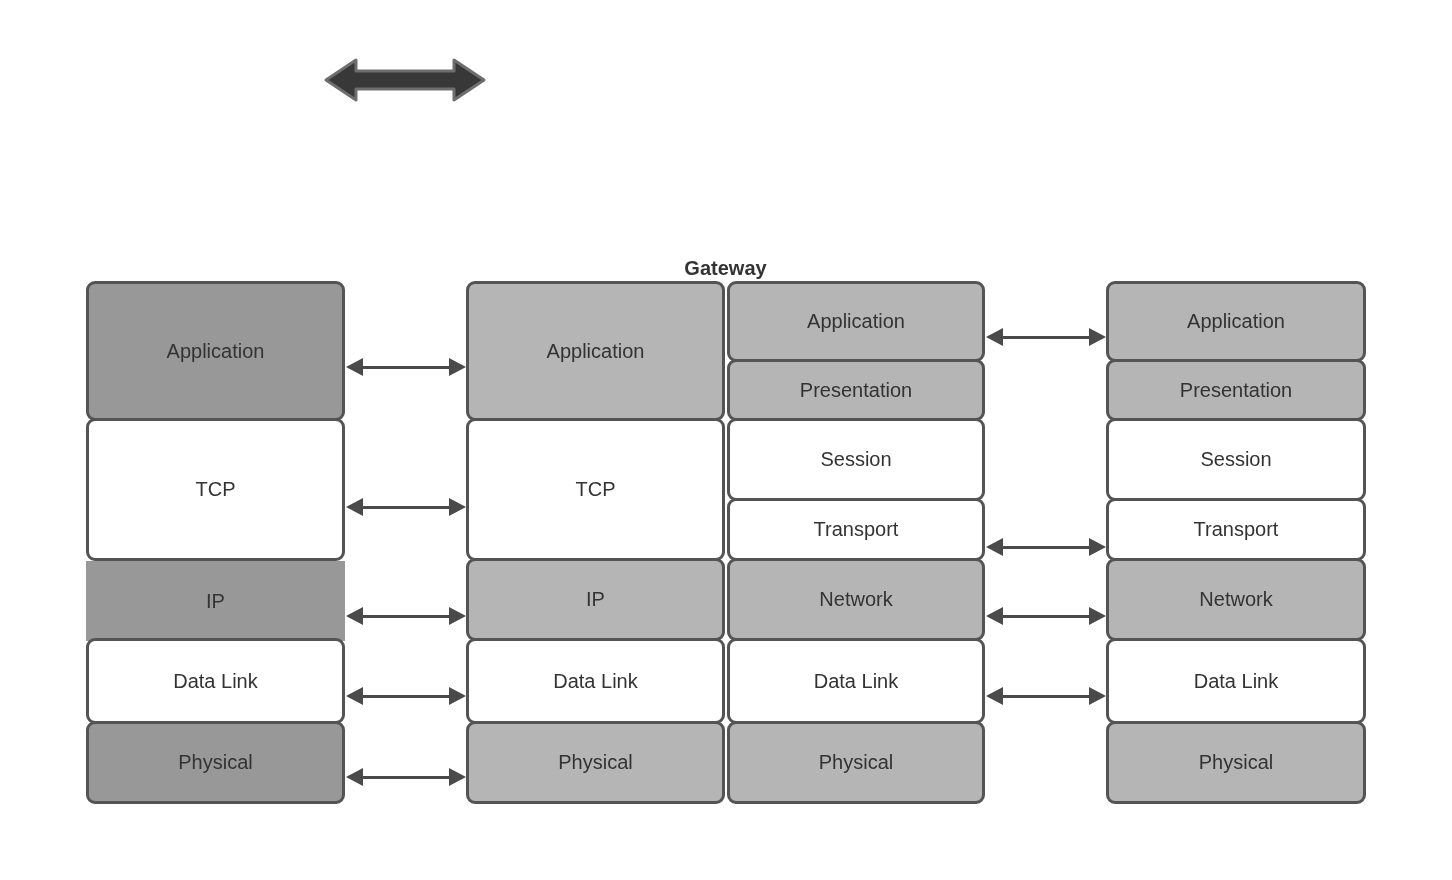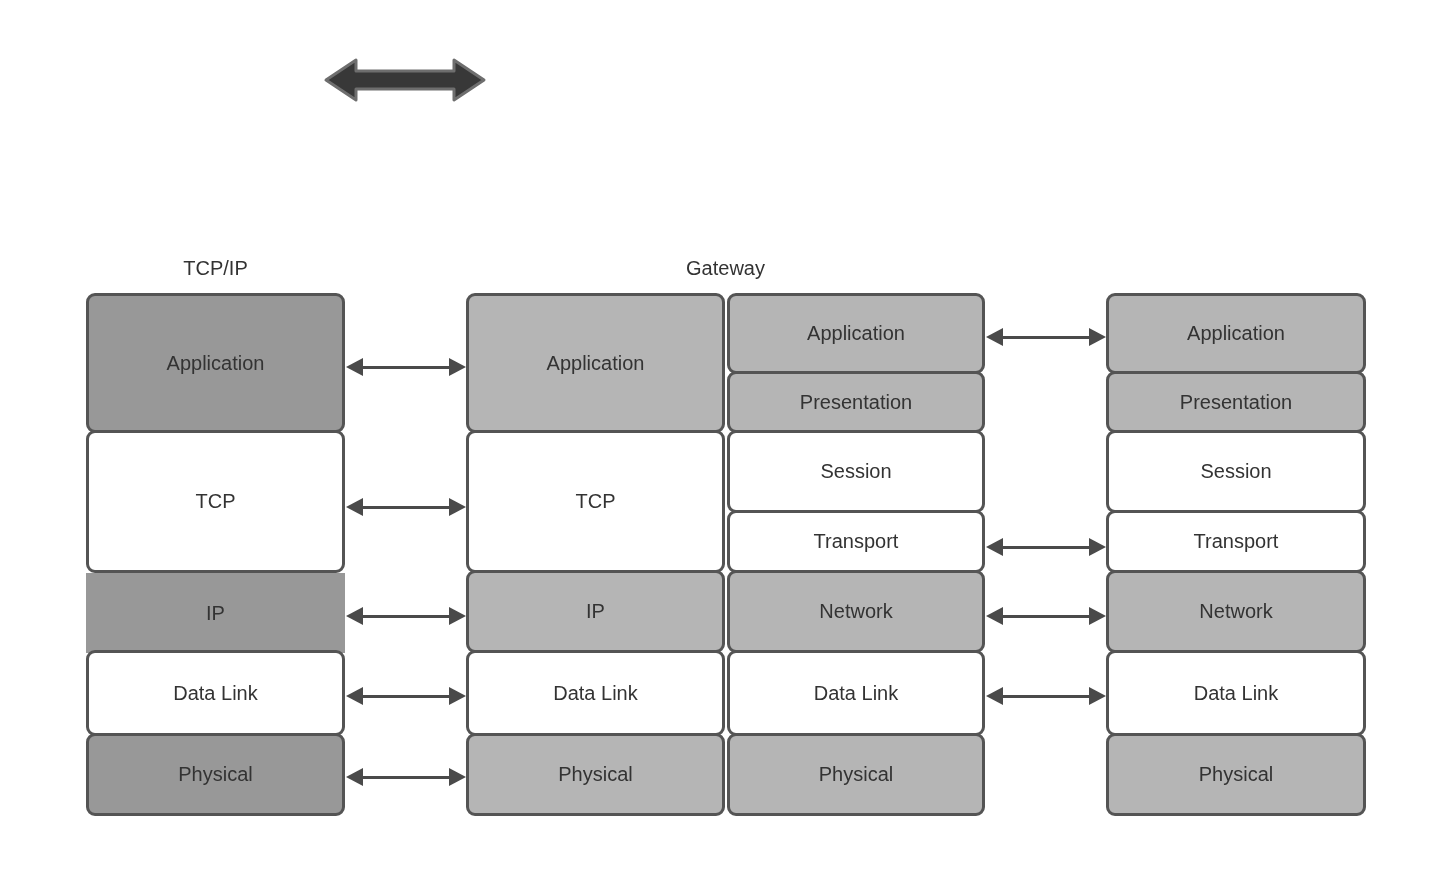--- a/index.html
+++ b/index.html
@@ -21,21 +21,21 @@
     color:var(--text);
   }
   #canvas{position:relative;width:1452px;height:880px;overflow:hidden;}
 
   .col-header{
     position:absolute;top:254px;height:28px;
     display:flex;align-items:center;justify-content:center;
     font-size:20px;color:var(--text);
   }
 
-  .stack{position:absolute;top:293px;height:538px;}
+  .stack{position:absolute;top:281px;height:538px;}
 
   .box{
     position:absolute;left:0;right:0;
     box-sizing:border-box;
     display:flex;align-items:center;justify-content:center;
     font-size:20px;color:var(--text);
     background:var(--box-white);
   }
   .bordered{border:3px solid var(--border);border-radius:9px;}
   .fill-dark{background:var(--gray-dark);}
@@ -74,22 +74,21 @@
 </style>
 </head>
 <body>
 
 <div id="canvas">
 
   <svg id="thick-arrow" width="172" height="56" viewBox="0 0 172 56">
     <polygon points="6,28 36,8 36,19 134,19 134,8 164,28 134,48 134,37 36,37 36,48"></polygon>
   </svg>
 
-  <div class="col-header" style="left:86px;width:259px;">TCP/IP</div>
-  <div class="col-header" style="left:466px;width:519px;">Gateway</div>
+  <div class="col-header" style="left:466px;width:519px;font-weight:bold;">Gateway</div>
 
   <div class="stack" style="left:86px;width:259px;">
     <div class="box bordered fill-dark" style="top:0;height:140px;">Application</div>
     <div class="box bordered" style="top:137px;height:143px;">TCP</div>
     <div class="box plain fill-dark" style="top:280px;height:80px;">IP</div>
     <div class="box bordered" style="top:357px;height:86px;">Data Link</div>
     <div class="box bordered fill-dark" style="top:440px;height:83px;">Physical</div>
   </div>
 
   <div class="stack" style="left:466px;width:259px;">

